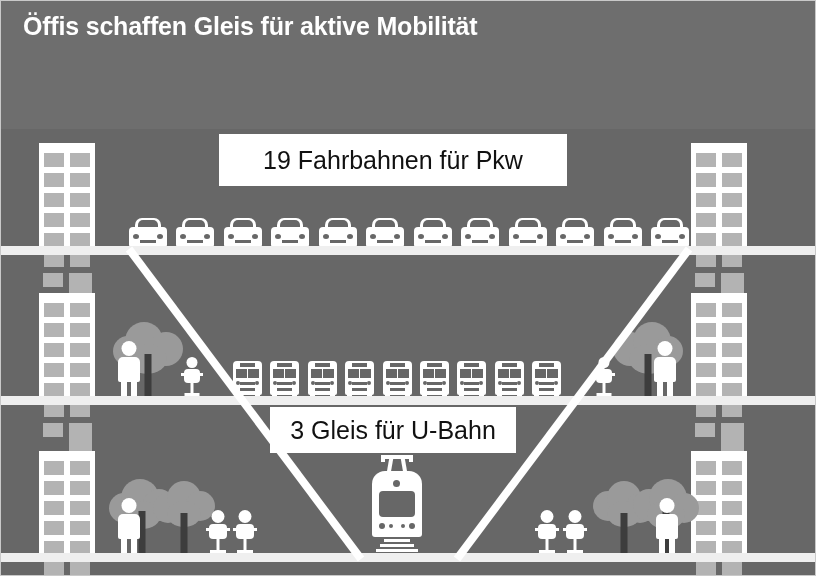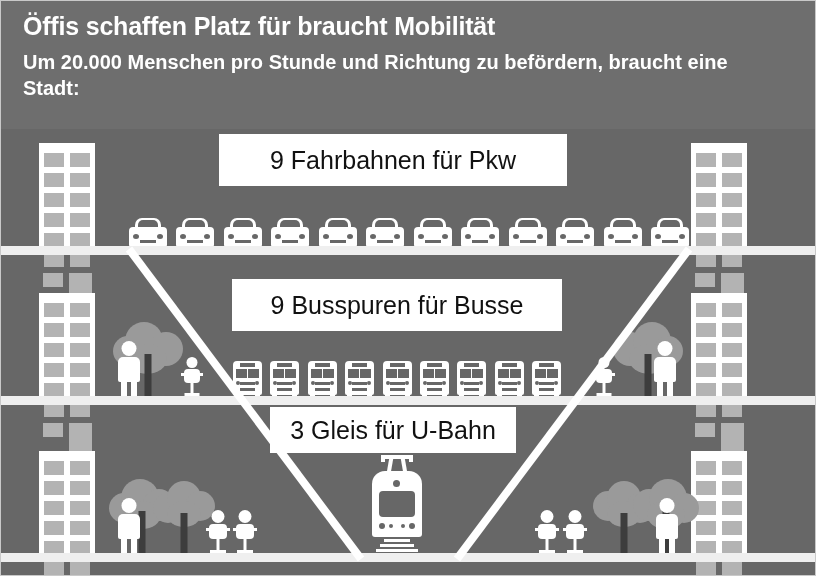--- a/index.html
+++ b/index.html
@@ -247,22 +247,21 @@
   .label.l1{left:218px;top:5px;width:348px;height:52px;}
   .label.l2{left:231px;top:150px;width:330px;height:52px;}
   .label.l3{left:269px;top:278px;width:246px;height:46px;}
 </style>
 </head>
 <body>
 
 <div id="infographic">
 
   <div class="header-band">
-    <div class="hdr-title">Öffis schaffen Platz für braucht Mobilität</div>
-    <div class="hdr-sub">Um 20.000 Menschen pro Stunde und Richtung zu befördern, braucht eine Stadt:</div>
+    <div class="hdr-title">Öffis schaffen Gleis für aktive Mobilität</div>
   </div>
 
   <div class="scene">
 
     <div class="building" style="left:38px;top:14px;width:56px;height:103px;">
       <div class="bwin"></div>
       <div class="bwin"></div>
       <div class="bwin"></div>
       <div class="bwin"></div>
       <div class="bwin"></div>
@@ -709,23 +708,20 @@
     <div class="ground g1"></div>
     <div class="ground g2"></div>
     <div class="ground g3"></div>
 
     <svg class="funnel" viewBox="0 0 816 448" preserveAspectRatio="none">
       <line x1="128" y1="120" x2="360" y2="430" stroke="#ffffff" stroke-width="8"></line>
       <line x1="688" y1="120" x2="456" y2="430" stroke="#ffffff" stroke-width="8"></line>
     </svg>
 
     <div class="label l1">
-      <span>9 Fahrbahnen für Pkw</span>
-    </div>
-    <div class="label l2">
-      <span>9 Busspuren für Busse</span>
+      <span>19 Fahrbahnen für Pkw</span>
     </div>
     <div class="label l3">
       <span>3 Gleis für U-Bahn</span>
     </div>
 
   </div>
 </div>
 
 </body></html>

